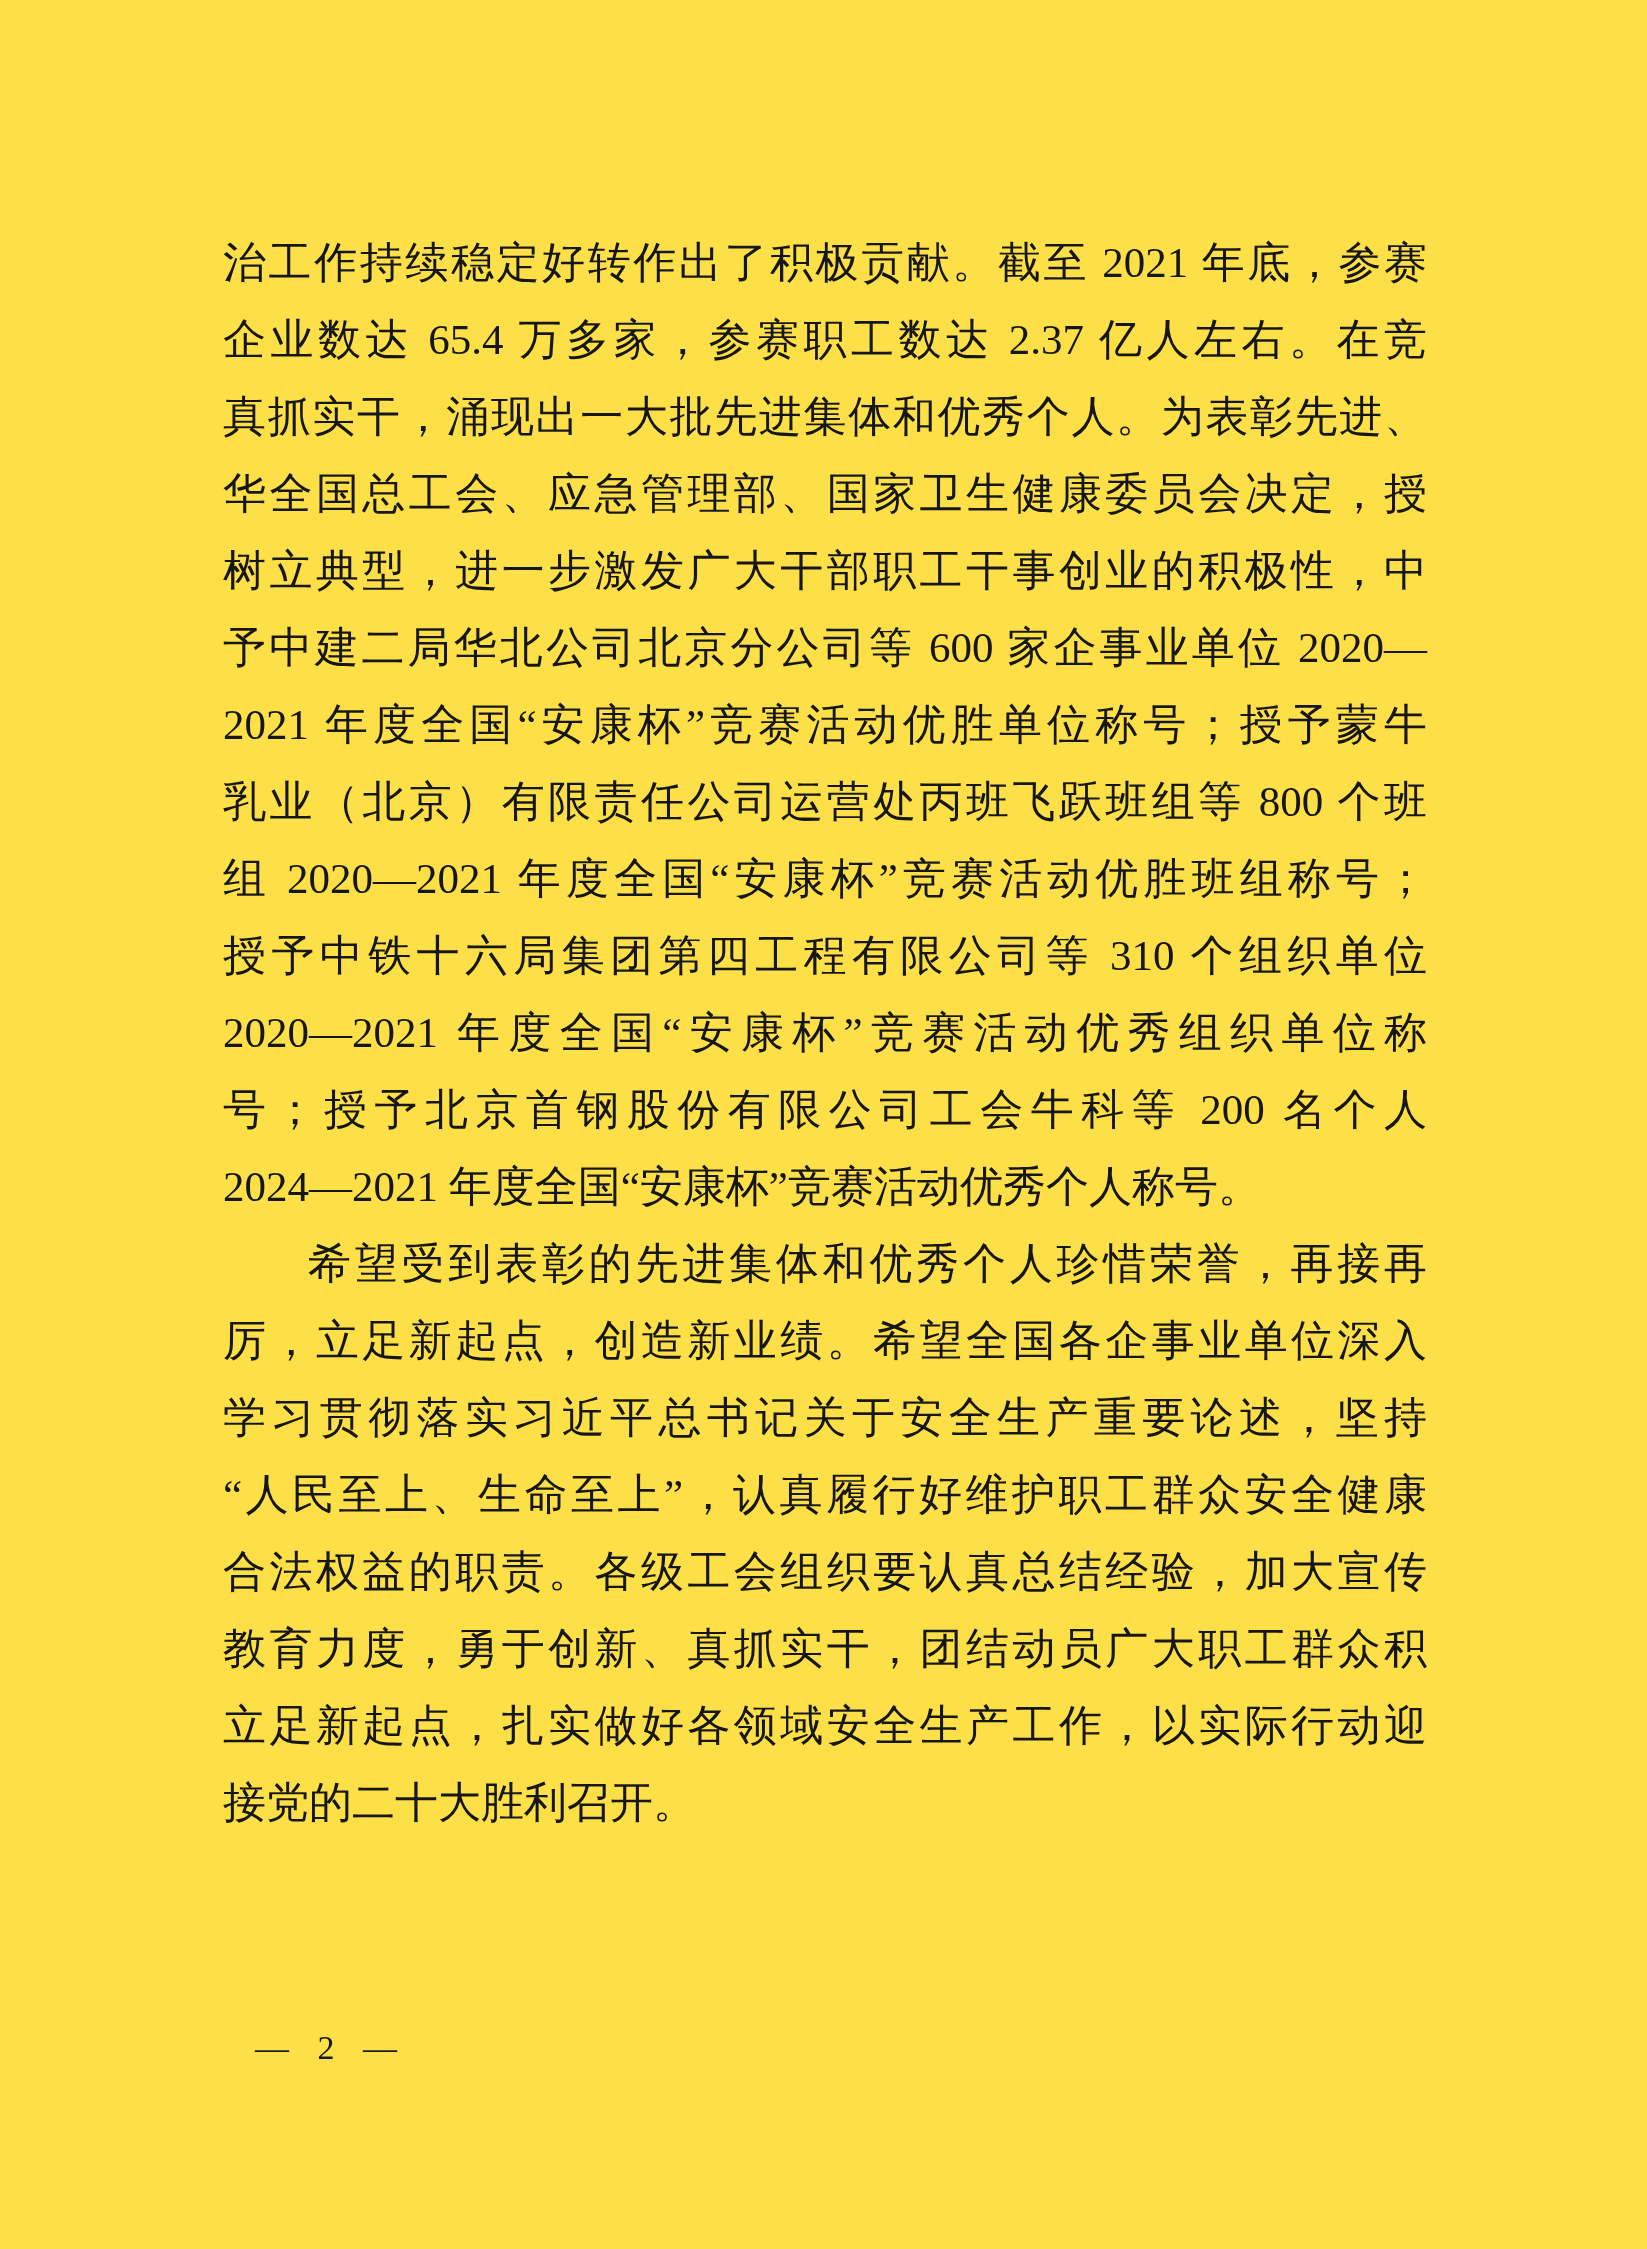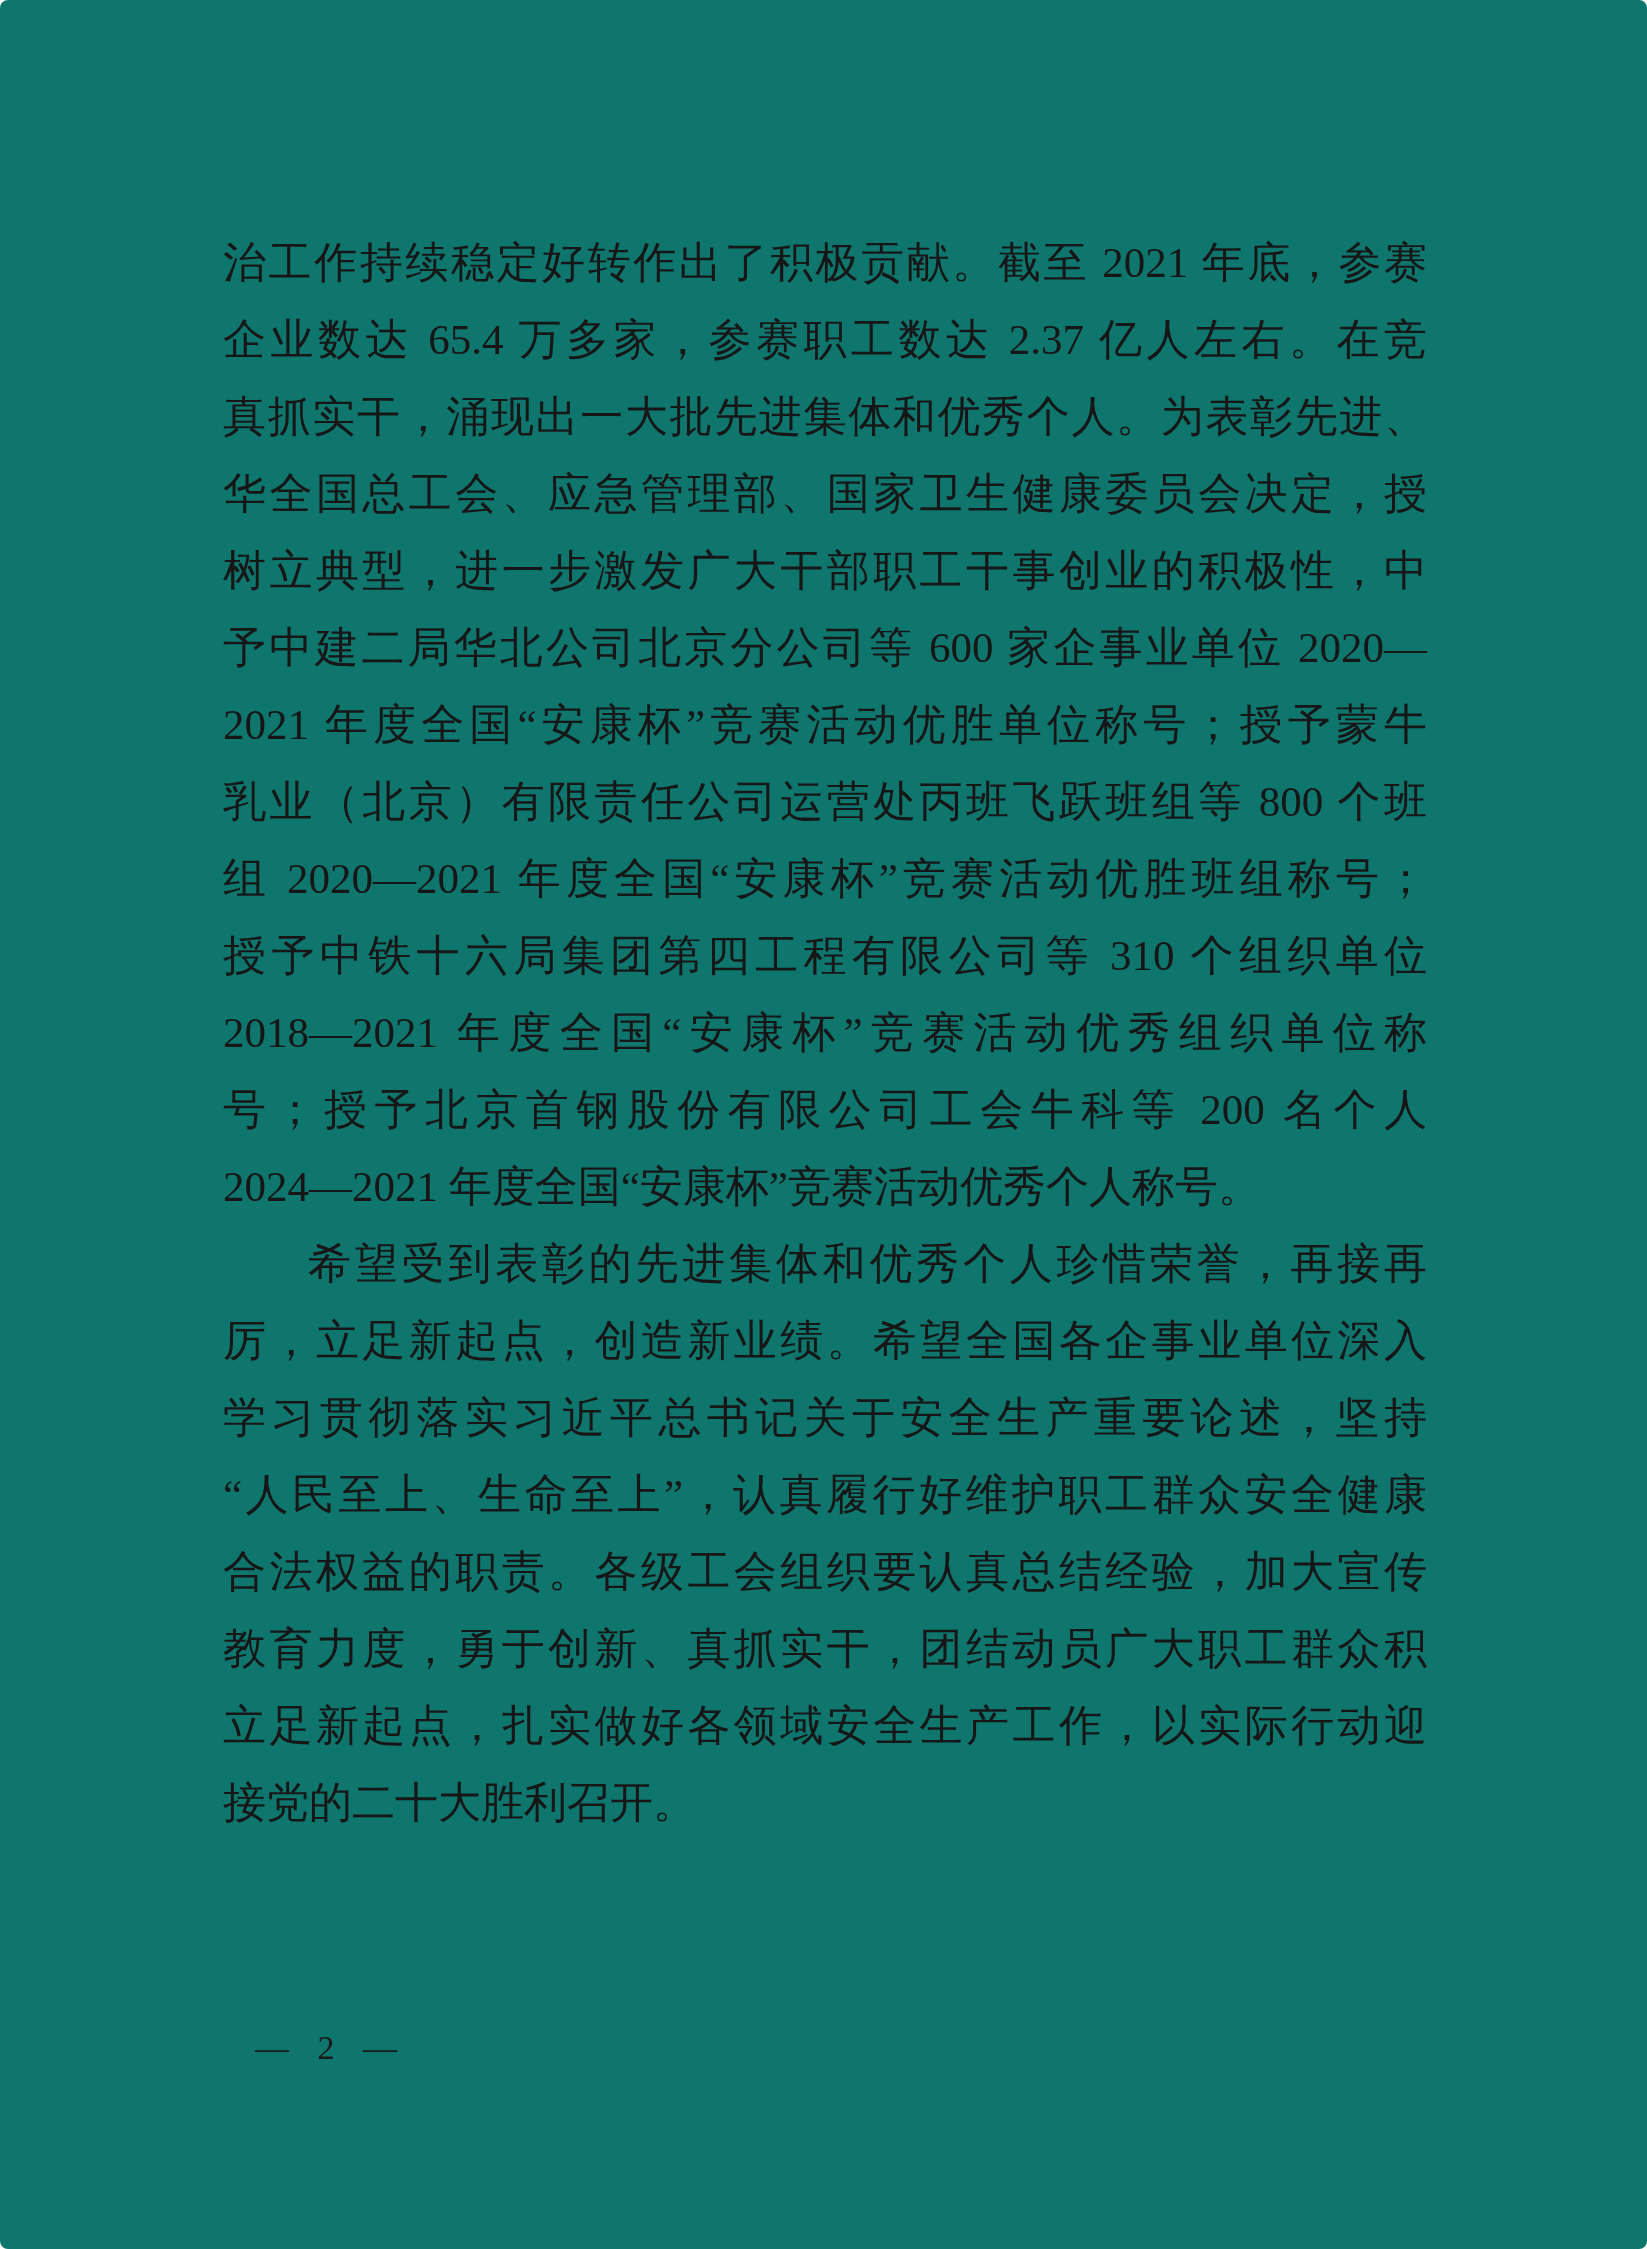--- a/index.html
+++ b/index.html
@@ -11,22 +11,21 @@
     height: 2249px;
     background: #ffffff;
     position: relative;
     overflow: hidden;
     font-family: "Liberation Serif", serif;
     color: #161616;
   }
   .page {
     position: absolute;
     inset: 0;
-    background: #0f766e;
-    border-radius: 8px;
+    background: #fde047;
   }
   .textblock {
     position: absolute;
     left: 223px;
     top: 224px;
     width: 1204px;
   }
   .line {
     height: 77px;
     line-height: 77px;
@@ -63,21 +62,21 @@
       <div class="line j">治工作持续稳定好转作出了积极贡献。截至 2021 年底，参赛</div>
       <div class="line j">企业数达 65.4 万多家，参赛职工数达 2.37 亿人左右。在竞</div>
       <div class="line j">真抓实干，涌现出一大批先进集体和优秀个人。为表彰先进、</div>
       <div class="line j">华全国总工会、应急管理部、国家卫生健康委员会决定，授</div>
       <div class="line j">树立典型，进一步激发广大干部职工干事创业的积极性，中</div>
       <div class="line j">予中建二局华北公司北京分公司等 600 家企事业单位 2020—</div>
       <div class="line j">2021 年度全国“安康杯”竞赛活动优胜单位称号；授予蒙牛</div>
       <div class="line j">乳业（北京）有限责任公司运营处丙班飞跃班组等 800 个班</div>
       <div class="line j">组 2020—2021 年度全国“安康杯”竞赛活动优胜班组称号；</div>
       <div class="line j">授予中铁十六局集团第四工程有限公司等 310 个组织单位</div>
-      <div class="line j">2018—2021 年度全国“安康杯”竞赛活动优秀组织单位称</div>
+      <div class="line j">2020—2021 年度全国“安康杯”竞赛活动优秀组织单位称</div>
       <div class="line j">号；授予北京首钢股份有限公司工会牛科等 200 名个人</div>
       <div class="line">2024—2021 年度全国“安康杯”竞赛活动优秀个人称号。</div>
       <div class="line j indent">希望受到表彰的先进集体和优秀个人珍惜荣誉，再接再</div>
       <div class="line j">厉，立足新起点，创造新业绩。希望全国各企事业单位深入</div>
       <div class="line j">学习贯彻落实习近平总书记关于安全生产重要论述，坚持</div>
       <div class="line j">“人民至上、生命至上”，认真履行好维护职工群众安全健康</div>
       <div class="line j">合法权益的职责。各级工会组织要认真总结经验，加大宣传</div>
       <div class="line j">教育力度，勇于创新、真抓实干，团结动员广大职工群众积</div>
       <div class="line j">立足新起点，扎实做好各领域安全生产工作，以实际行动迎</div>
       <div class="line">接党的二十大胜利召开。</div>

